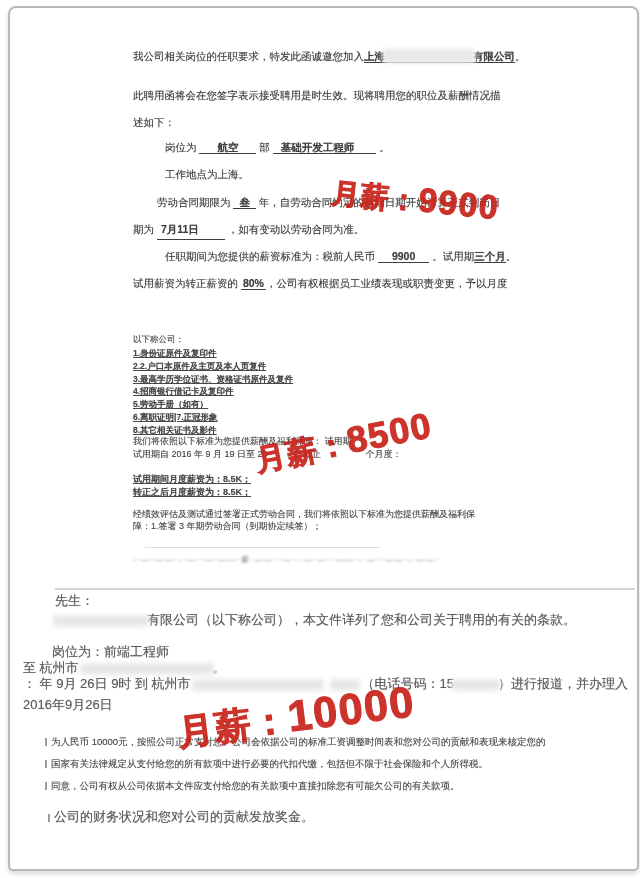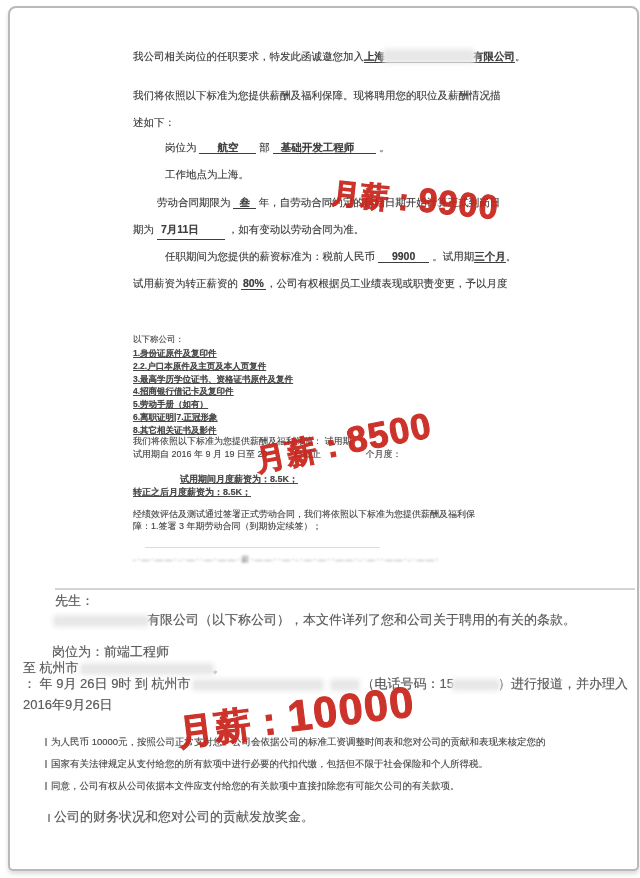--- a/index.html
+++ b/index.html
@@ -26,21 +26,21 @@
   .edgefrag{display:inline-block;width:2px;height:8px;background:#9a9a9a;margin-right:4px;vertical-align:-1px;}
 </style>
 </head>
 <body>
 
 <div class="page"></div>
 
 <div class="line" style="left:133px;top:50px;">
   <span>我公司相关岗位的任职要求，特发此函诚邀您加入</span><span class="b u"><span>上海</span><span class="redact" style="width:88px;"></span><span>有限公司</span></span><span>。</span>
 </div>
-<div class="line" style="left:133px;top:89px;">我们将依照以下标准为您提供薪酬及福利保障。现将聘用您的职位及薪酬情况描</div>
+<div class="line" style="left:133px;top:89px;">此聘用函将会在您签字表示接受聘用是时生效。现将聘用您的职位及薪酬情况描</div>
 <div class="line" style="left:133px;top:116px;">述如下：</div>
 
 <div class="line" style="left:165px;top:141px;">
   <span>岗位为</span>
   <span class="b u" style="padding:0 18px;">航空</span>
   <span>部</span>
   <span class="b u" style="padding:0 22px 0 8px;">基础开发工程师</span>
   <span>。</span>
 </div>
 <div class="line" style="left:165px;top:168px;">工作地点为上海。</div>
@@ -73,21 +73,21 @@
 <div class="line small docu" style="left:133px;top:399px;">5.劳动手册（如有）</div>
 <div class="line small docu" style="left:133px;top:412px;">6.离职证明|7.正冠形象</div>
 <div class="line small docu" style="left:133px;top:425px;">8.其它相关证书及影件</div>
 
 <div class="line tiny" style="left:133px;top:436px;">我们将依照以下标准为您提供薪酬及福利保障： 试用期</div>
 <div class="line tiny" style="left:133px;top:449px;">
   <span>试用期自 2016 年 9 月 19 日至 20</span>
   <span style="margin-left:24px;">日截止</span>
   <span style="margin-left:42px;">个月度：</span>
 </div>
-<div class="line tiny b docu" style="left:133px;top:474px;margin-left:47px;">试用期间月度薪资为：8.5K；</div>
+<div class="line tiny b docu" style="left:133px;top:474px;">试用期间月度薪资为：8.5K；</div>
 <div class="line tiny b docu" style="left:133px;top:487px;">转正之后月度薪资为：8.5K；</div>
 
 <div class="line tiny" style="left:133px;top:509px;">经绩效评估及测试通过签署正式劳动合同，我们将依照以下标准为您提供薪酬及福利保</div>
 <div class="line tiny" style="left:133px;top:521px;">障：1.签署 3 年期劳动合同（到期协定续签）；</div>
 
 <div class="rule" style="left:145px;top:547px;width:235px;height:1px;background:#dcdcdc;"></div>
 <div class="line faded" style="left:133px;top:555px;">-·—·——·-·—··—·——·薪·——··—·-·—·—··——·-·—··——·-·——·</div>
 
 <div class="rule" style="left:55px;top:588px;width:580px;height:2px;background:#d4d4d4;"></div>
 

